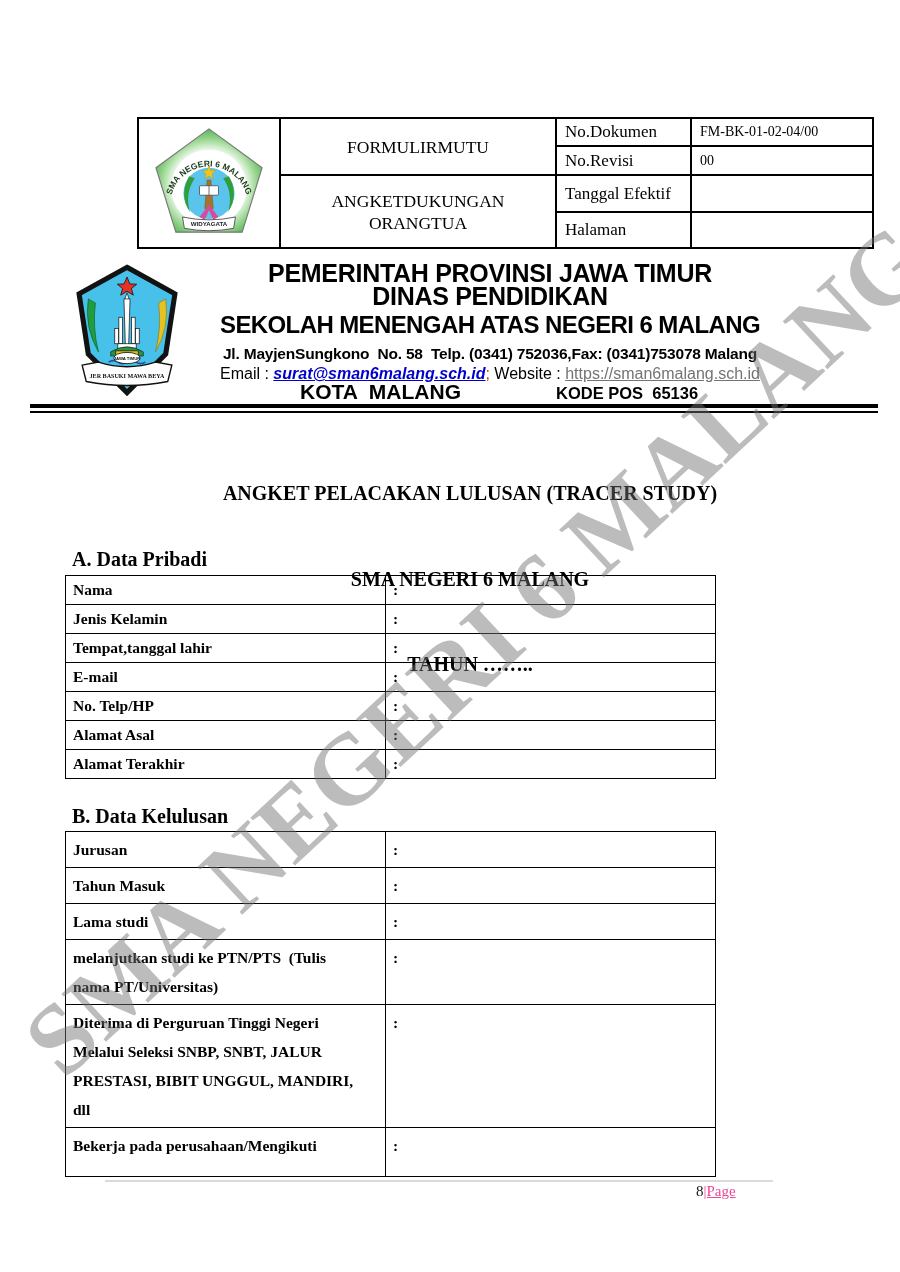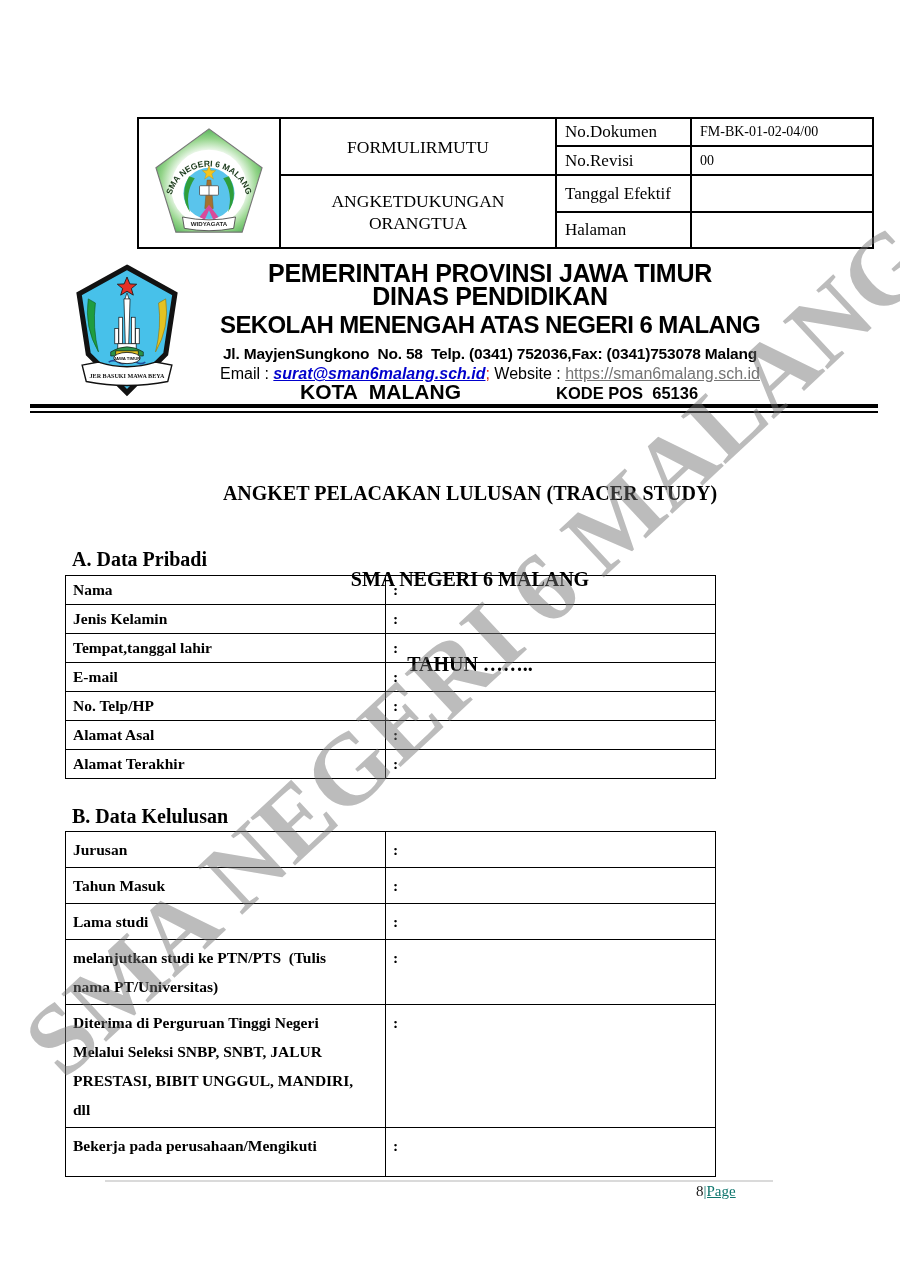--- a/index.html
+++ b/index.html
@@ -37,21 +37,21 @@
   .ftable{position:absolute;left:65px;border-collapse:collapse;table-layout:fixed;width:650px;background:transparent;}
   .ftable td{border:1.5px solid #000;vertical-align:top;font-weight:bold;font-size:15.5px;
              padding:3px 7px;box-sizing:border-box;white-space:pre-wrap;}
   .tA td{line-height:21px;height:29px;}
   .tB td{line-height:29px;}
 
   
   .pb-line{position:absolute;left:105px;top:1180px;width:668px;border-top:2px solid #dadada;z-index:3;}
   .pagefoot{position:absolute;left:696px;top:1183px;font-size:15px;z-index:3;}
   .pagefoot .pnum{color:#1a1a1a;}
-  .pagefoot .psuf{color:#0f766e;text-decoration:underline;}
+  .pagefoot .psuf{color:#ec4899;text-decoration:underline;}
 
   
   .wm{position:absolute;left:477px;top:650px;transform:translate(-50%,-50%) rotate(-43deg);
       font-weight:bold;font-size:100px;color:rgba(112,112,112,0.47);white-space:nowrap;
       z-index:5;pointer-events:none;font-family:"Liberation Serif",serif;}
 </style>
 </head>
 <body>
 
 <div class="page">

